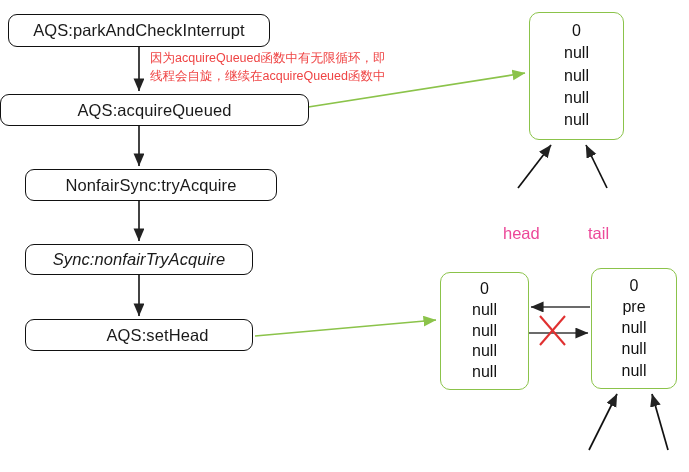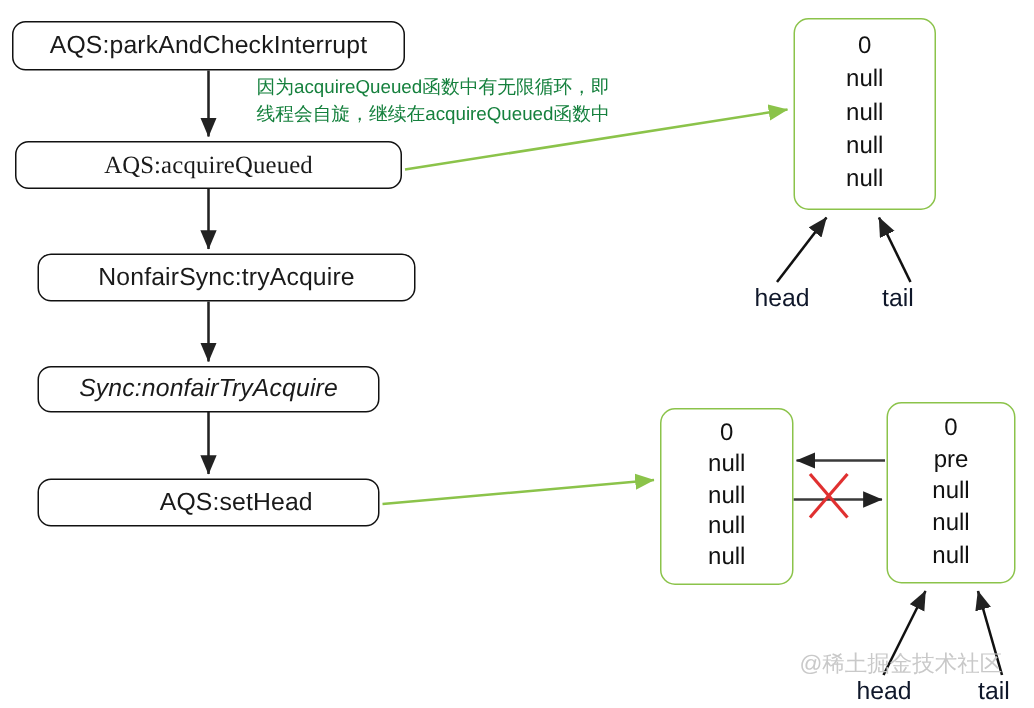--- a/index.html
+++ b/index.html
@@ -58,33 +58,33 @@
   .node-box .field {
     color: #111111;
     font-size: 16px;
     line-height: 1.05;
     text-align: center;
   }
 
   
   .annotation {
     position: absolute;
-    color: #15803d;
+    color: #ef4444;
     font-size: 12.5px;
     line-height: 1.45;
     white-space: pre-line;
     z-index: 4;
-    margin-left: 21px;
   }
   .ptr-label {
     position: absolute;
-    color: #0f172a;
+    color: #ec4899;
     font-size: 16.5px;
     white-space: nowrap;
     z-index: 4;
+    margin-top: 34px;
   }
   .watermark {
     position: absolute;
     color: #c9c9c9;
     font-size: 15px;
     white-space: nowrap;
     z-index: 2;
   }
 </style>
 </head>
@@ -147,21 +147,21 @@
     </g>
     <g>
       <line x1="668" y1="450" x2="652" y2="394" stroke="#111111" stroke-width="1.7" marker-end="url(#ah-black)"></line>
     </g>
   </svg>
 
   <div class="flow-box" style="left:8px; top:14px; width:262px; height:33px;">
     <span>AQS:parkAndCheckInterrupt</span>
   </div>
 
-  <div class="flow-box" style="left:10px; top:94px; width:258px; height:32px;font-family:Liberation Serif, serif;">
+  <div class="flow-box" style="left:0; top:94px; width:309px; height:32px;">
     <span>AQS:acquireQueued</span>
   </div>
 
   <div class="flow-box" style="left:25px; top:169px; width:252px; height:32px;">
     <span>NonfairSync:tryAcquire</span>
   </div>
 
   <div class="flow-box" style="left:25px; top:244px; width:228px; height:31px;font-style:italic;">
     <span>Sync:nonfairTryAcquire</span>
   </div>
@@ -196,15 +196,14 @@
     <div class="field">0</div>
     <div class="field">pre</div>
     <div class="field">null</div>
     <div class="field">null</div>
     <div class="field">null</div>
   </div>
 
   <div class="ptr-label" style="left:571px; top:452px;">head</div>
   <div class="ptr-label" style="left:652px; top:452px;">tail</div>
 
-  <div class="watermark" style="left:533px; top:433px;">@稀土掘金技术社区</div>
 
 </div>
 
 </body></html>

